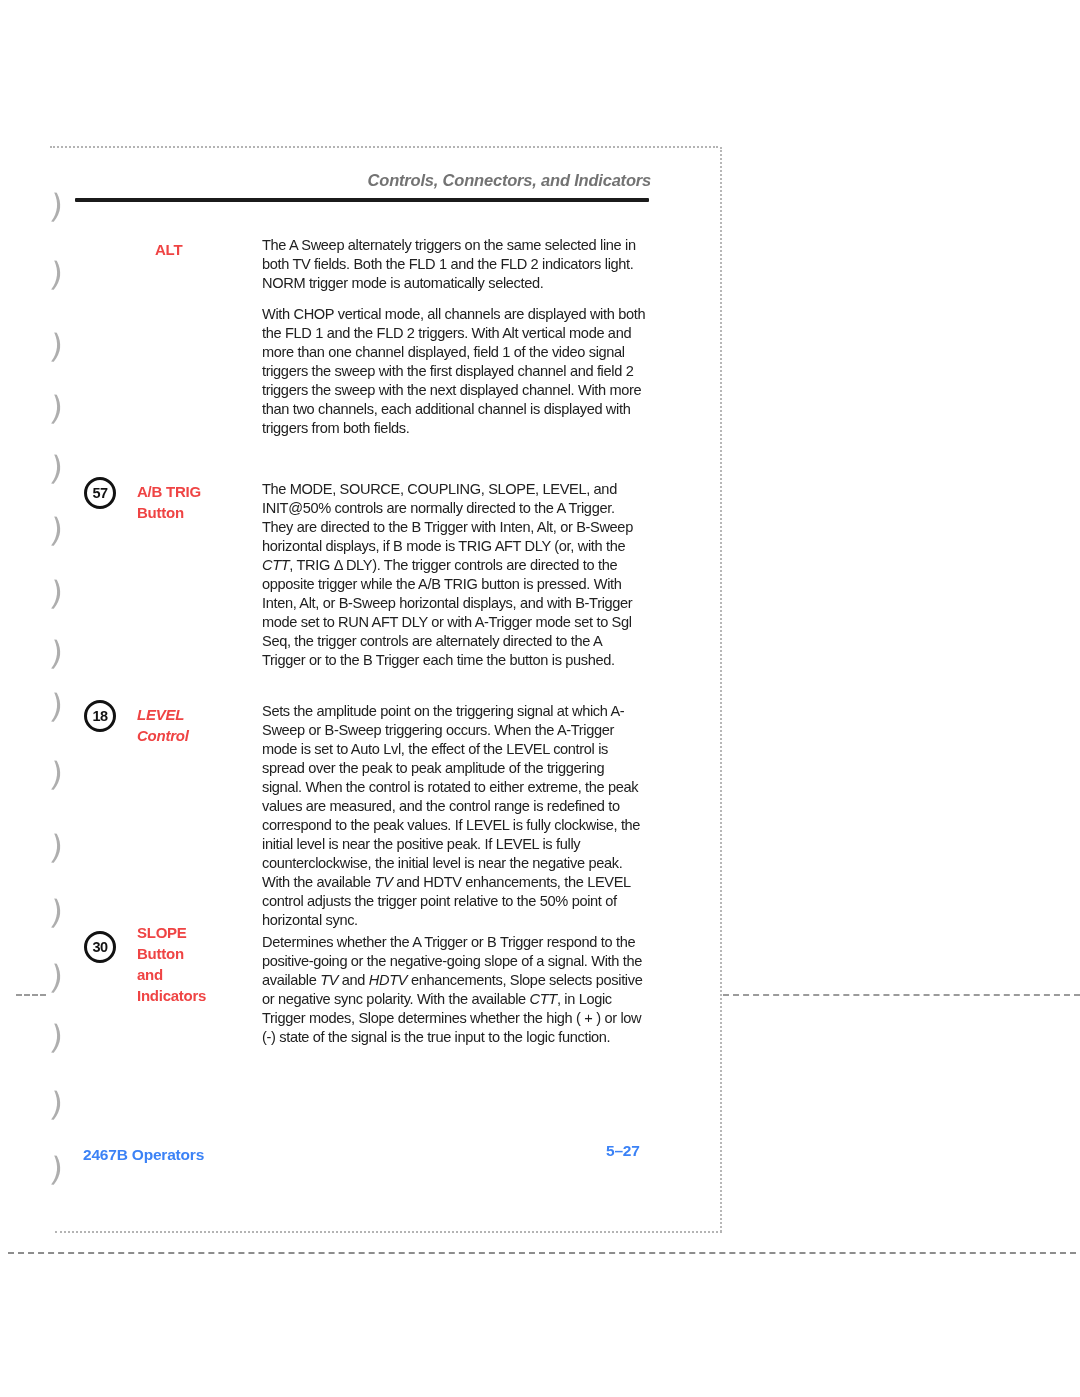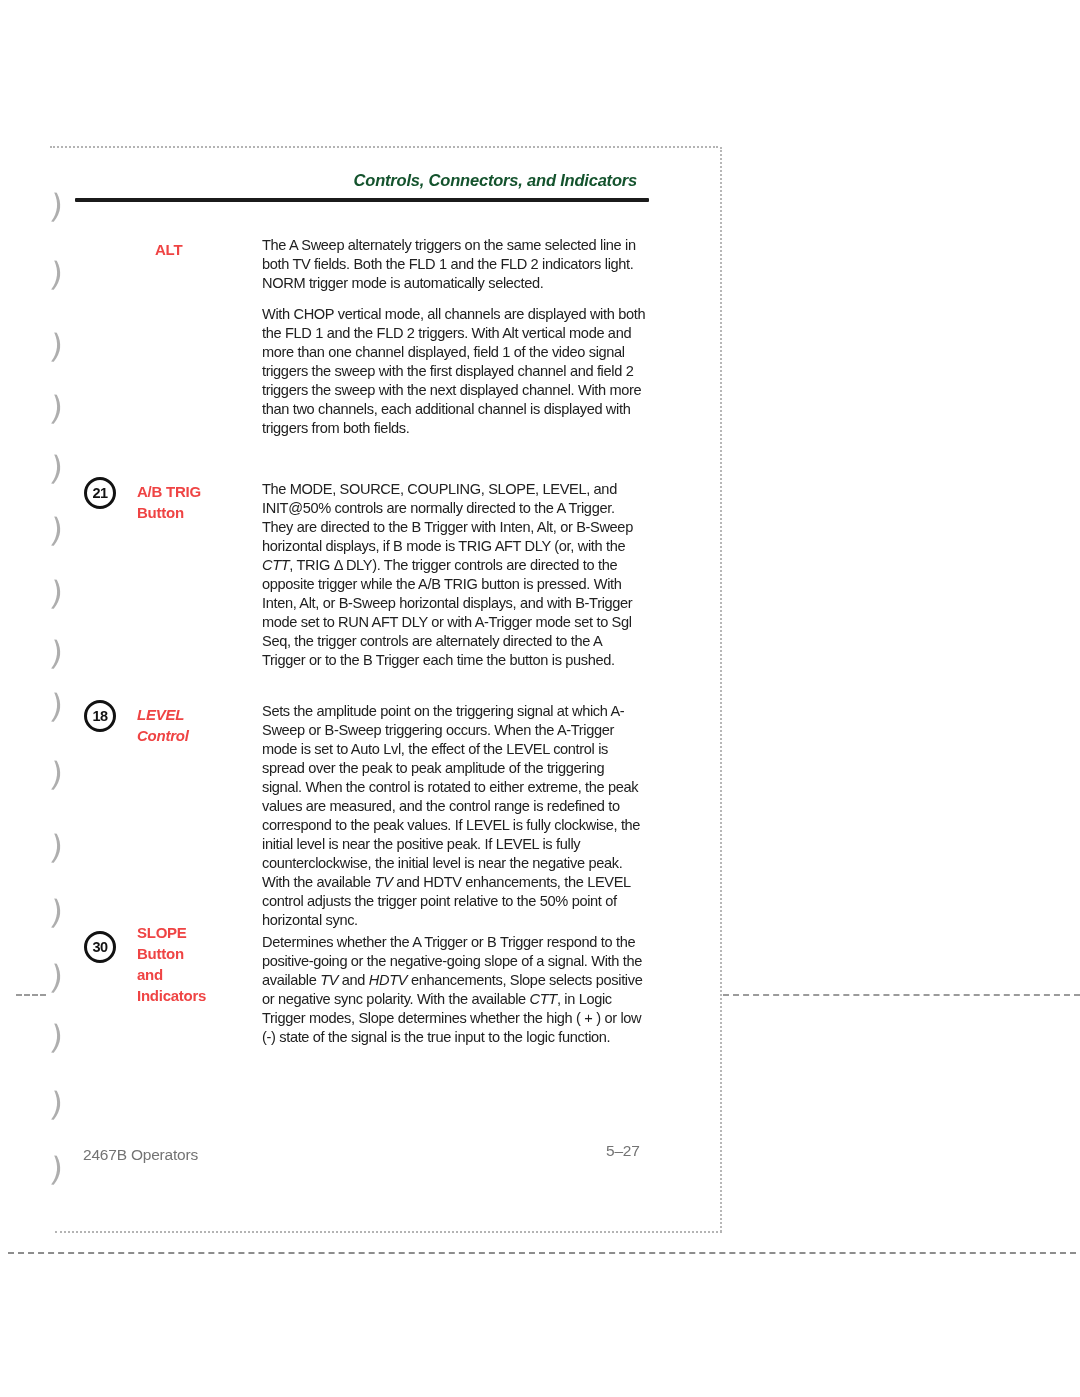--- a/index.html
+++ b/index.html
@@ -10,22 +10,22 @@
   .abs{position:absolute;}
 
   
   .edge-h{height:0;border-top:2px dotted #b4b4b4;}
   .edge-v{width:0;border-left:2px dotted #b7b7b7;}
   .fold{height:0;border-top:2px dashed #9b9b9b;}
   .sep{height:0;border-top:2px dashed #8d8d8d;}
 
   
   .doc-header{
-    left:292px;top:171px;width:345px;text-align:right;
-    font-style:italic;font-weight:bold;font-size:16.5px;letter-spacing:-0.2px;color:#14532d;
+    left:306px;top:171px;width:345px;text-align:right;
+    font-style:italic;font-weight:bold;font-size:16.5px;letter-spacing:-0.2px;color:#737373;
   }
   .header-rule{left:75px;top:198px;width:574px;height:4px;background:#1b1b1b;border-radius:1px;}
 
   
   .num-badge{
     width:26px;height:26px;border:3.5px solid #121212;border-radius:50%;
     display:flex;align-items:center;justify-content:center;
     font-weight:bold;font-size:14.5px;letter-spacing:-0.5px;color:#121212;background:#fff;
   }
   .label{
@@ -33,21 +33,21 @@
     white-space:pre;
   }
   .bodycol{width:384px;}
   .bodycol p{
     margin:0 0 12px 0;font-size:14.6px;line-height:19px;letter-spacing:-0.35px;
     color:#212121;text-align:left;
   }
   .bodycol p i{font-style:italic;}
 
   
-  .footer-text{font-size:15.5px;letter-spacing:-0.2px;color:#737373;}
+  .footer-text{font-size:15.5px;letter-spacing:-0.2px;color:#3b82f6;font-weight:bold;}
 
   
   .curl{
     position:absolute;left:50px;width:18px;height:34px;
     color:#aeaeae;font-size:33px;line-height:34px;font-family:"DejaVu Sans",sans-serif;
     transform:rotate(6deg);user-select:none;
   }
 </style>
 </head>
 <body>
@@ -62,21 +62,21 @@
 
 <div class="abs doc-header">Controls, Connectors, and Indicators</div>
 <div class="abs header-rule"></div>
 
 <div class="abs label" style="left:155px;top:239px;">ALT</div>
 <div class="abs bodycol" style="left:262px;top:236px;">
   <p>The A Sweep alternately triggers on the same selected line in both TV fields. Both the FLD 1 and the FLD 2 indicators light. NORM trigger mode is automatically selected.</p>
   <p>With CHOP vertical mode, all channels are displayed with both the FLD 1 and the FLD 2 triggers.  With Alt vertical mode and more than one channel displayed, field 1 of the video signal triggers the sweep with the first displayed channel and field 2 triggers the sweep with the next displayed channel. With more than two channels, each additional channel is displayed with triggers from both fields.</p>
 </div>
 
-<div class="abs num-badge" style="left:84px;top:477px;">21</div>
+<div class="abs num-badge" style="left:84px;top:477px;">57</div>
 <div class="abs" style="left:137px;top:481px;">
   <div class="label">A/B TRIG</div>
   <div class="label">Button</div>
 </div>
 <div class="abs bodycol" style="left:262px;top:480px;">
   <p>The MODE, SOURCE, COUPLING, SLOPE, LEVEL, and INIT@50% controls are normally directed to the A Trigger. They are directed to the B Trigger with Inten, Alt, or B-Sweep horizontal displays, if B mode is TRIG AFT DLY (or, with the <i>CTT</i>, TRIG Δ DLY). The trigger controls are directed to the opposite trigger while the A/B TRIG button is pressed. With Inten, Alt, or B-Sweep horizontal displays, and with B-Trigger mode set to RUN AFT DLY or with A-Trigger mode set to Sgl Seq, the trigger controls are alternately directed to the A Trigger or to the B Trigger each time the button is pushed.</p>
 </div>
 
 <div class="abs num-badge" style="left:84px;top:700px;">18</div>
 <div class="abs" style="left:137px;top:704px;font-style:italic;">

